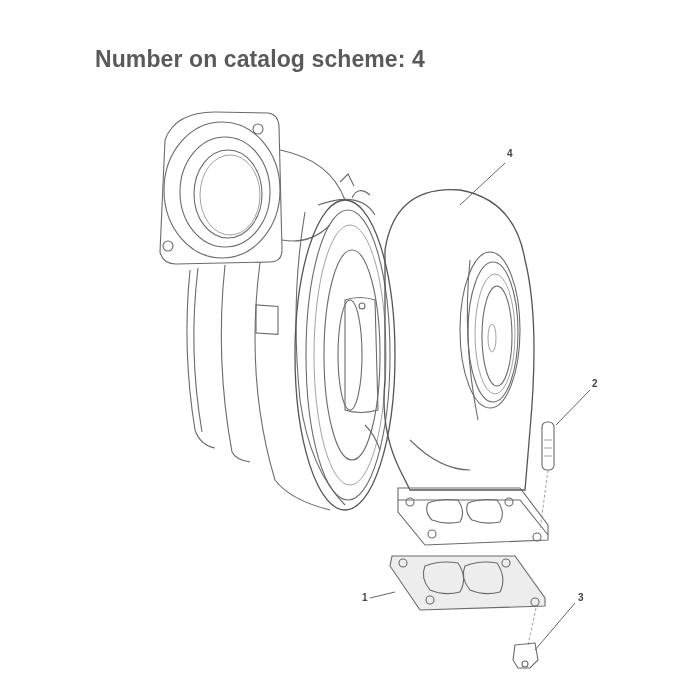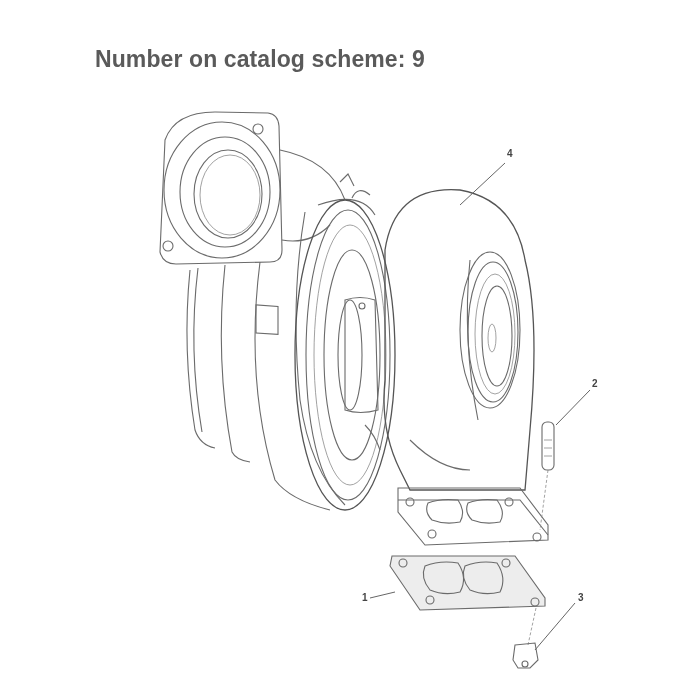--- a/index.html
+++ b/index.html
@@ -9,21 +9,21 @@
     .callout { position:absolute; font-family:"Liberation Sans", sans-serif; font-size:10px; font-weight:bold; color:#444; }
     svg .ln { fill:none; stroke:#6b6b6b; stroke-width:1.1; }
     svg .lt { fill:none; stroke:#8a8a8a; stroke-width:0.8; }
     svg .ld { fill:none; stroke:#555; stroke-width:1.3; }
     svg .gasket { fill:#ededed; stroke:#6b6b6b; stroke-width:1.1; }
     svg .leader { stroke:#666; stroke-width:1; fill:none; }
   </style>
 </head>
 <body>
 
-<div class="title">Number on catalog scheme: 9</div>
+<div class="title">Number on catalog scheme: 4</div>
 
 <div class="diagram">
   <svg width="700" height="700" viewBox="0 0 700 700">
 
     <g>
       <path class="ln" d="M165,140 Q175,112 215,112 L268,113 Q278,114 279,126 L282,250 Q282,262 270,262 L176,264 Q163,264 160,252 Z"></path>
       <ellipse class="ln" cx="222" cy="190" rx="58" ry="68"></ellipse>
       <ellipse class="ln" cx="225" cy="192" rx="45" ry="55"></ellipse>
       <ellipse class="ln" cx="228" cy="194" rx="34" ry="44"></ellipse>
       <ellipse class="lt" cx="230" cy="195" rx="30" ry="40"></ellipse>

